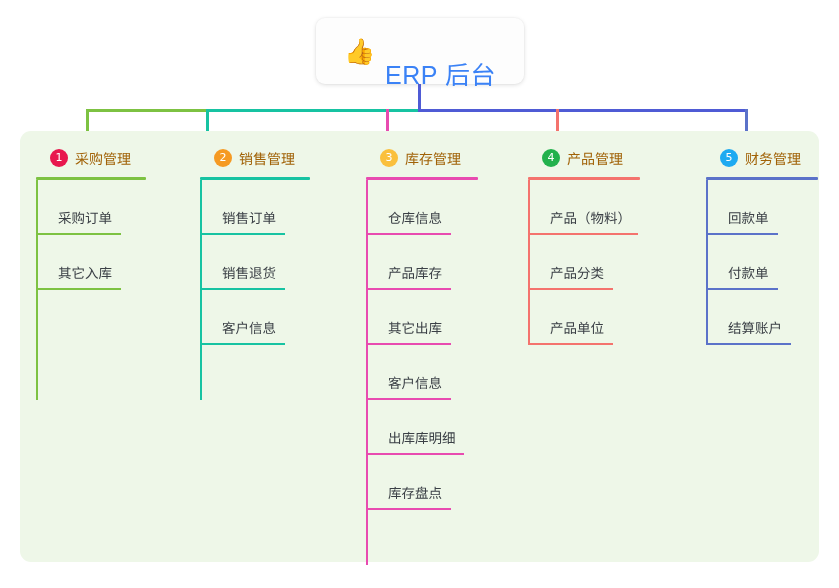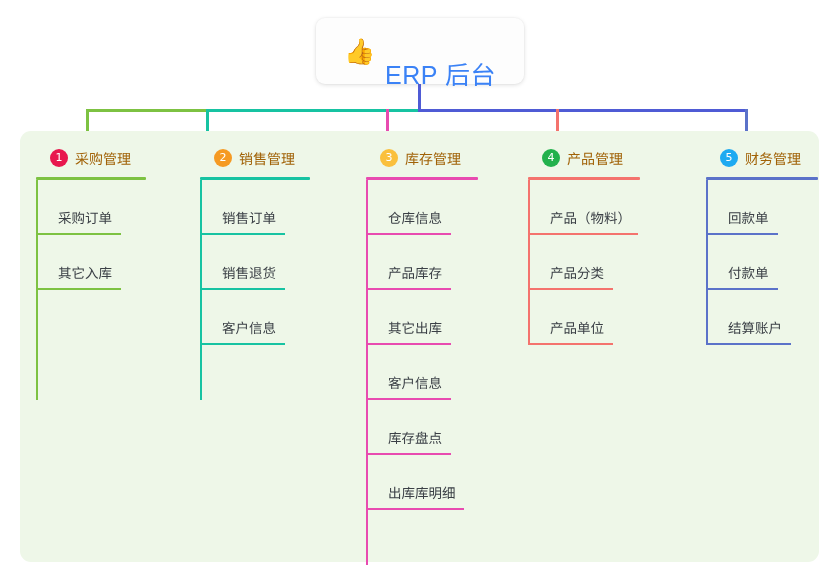--- a/index.html
+++ b/index.html
@@ -216,27 +216,27 @@
           </div>
           <div class="leaf">
             <span class="leaf-label">其它出库</span>
             <div class="leaf-rule" style="width: 85px; background: rgb(232, 75, 176);"></div>
           </div>
           <div class="leaf">
             <span class="leaf-label">客户信息</span>
             <div class="leaf-rule" style="width: 85px; background: rgb(232, 75, 176);"></div>
           </div>
           <div class="leaf">
-            <span class="leaf-label">库存盘点</span>
-            <div class="leaf-rule" style="width: 85px; background: rgb(232, 75, 176);"></div>
-          </div>
-          <div class="leaf">
             <span class="leaf-label">出库库明细</span>
             <div class="leaf-rule" style="width: 98px; background: rgb(232, 75, 176);"></div>
           </div>
+          <div class="leaf">
+            <span class="leaf-label">库存盘点</span>
+            <div class="leaf-rule" style="width: 85px; background: rgb(232, 75, 176);"></div>
+          </div>
         </div>
       </div>
       <div class="column" style="left: 528px;">
         <div class="col-head">
           <span class="badge" style="background: rgb(34, 177, 76);">4</span>
           <span class="col-title">产品管理</span>
         </div>
         <div class="head-rule" style="width: 112px; background: rgb(244, 115, 109);"></div>
         <div class="leaves">
           <div class="spine" style="background: rgb(244, 115, 109); height: 165px;"></div>

